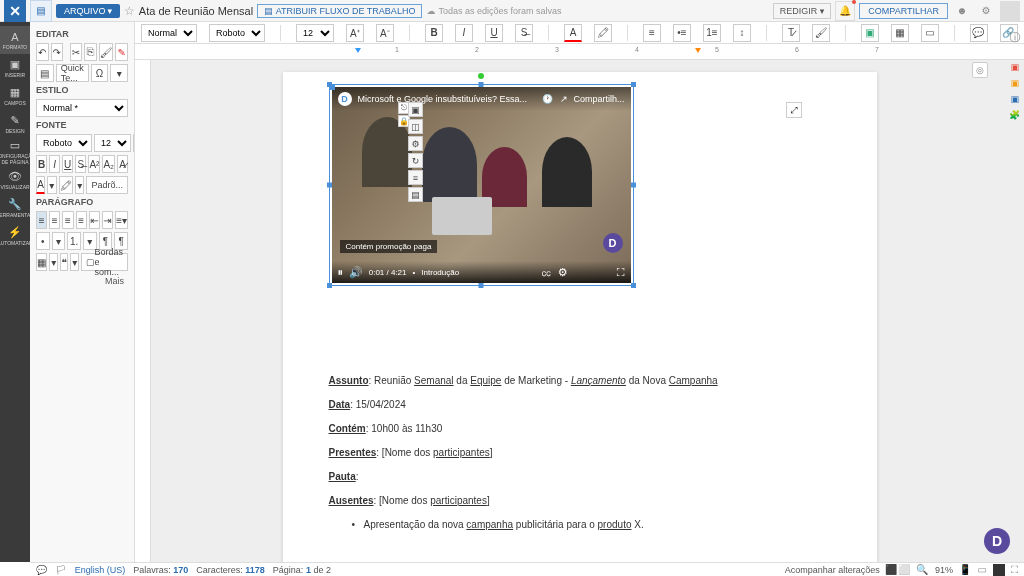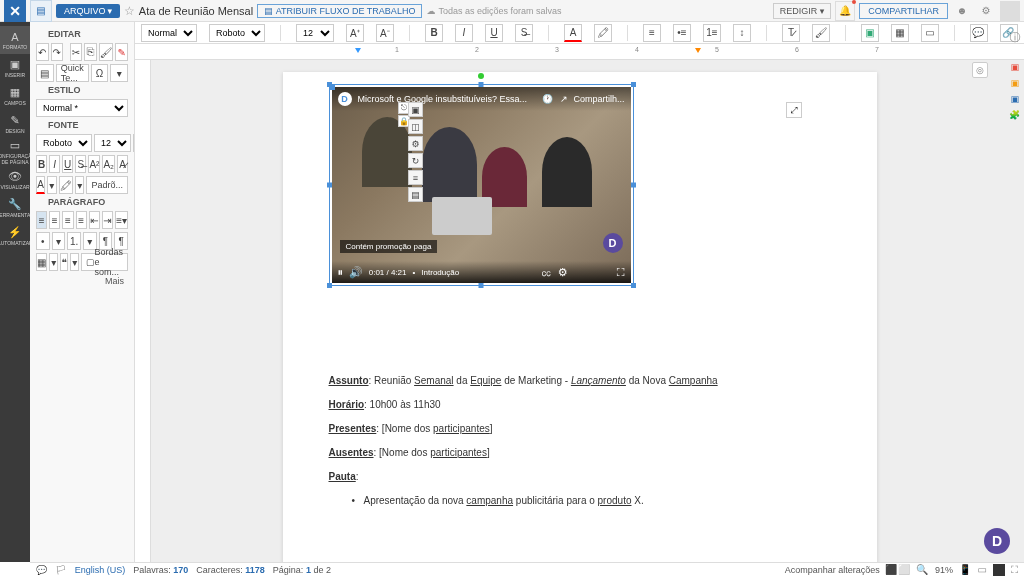--- a/index.html
+++ b/index.html
@@ -20,21 +20,21 @@
 .gear { width:20px; height:20px; display:flex; align-items:center; justify-content:center; color:#888; }
 .avatar { width:20px; height:20px; background:#ddd; }
 
 .main { display:flex; height:540px; }
 .leftbar { width:30px; background:#3a3a3a; display:flex; flex-direction:column; align-items:center; padding-top:4px; }
 .leftbar-item { width:30px; height:28px; display:flex; flex-direction:column; align-items:center; justify-content:center; color:#ccc; font-size:5px; text-align:center; cursor:pointer; }
 .leftbar-item.active { background:#555; }
 .leftbar-item .ico { font-size:11px; margin-bottom:1px; }
 
 .panel { width:132px; background:#f8f8f8; border-right:1px solid #ddd; padding:4px 6px; overflow:hidden; }
-.panel-hdr { font-size:9px; font-weight:bold; color:#555; margin:3px 12px 4px; }
+.panel-hdr { font-size:9px; font-weight:bold; color:#555; margin:3px 0 4px; }
 .panel-row { display:flex; gap:2px; margin-bottom:3px; align-items:center; }
 .tb { width:18px; height:18px; border:1px solid #ccc; background:#fff; display:flex; align-items:center; justify-content:center; font-size:10px; color:#444; cursor:pointer; }
 .tb-wide { width:auto; padding:0 4px; font-size:9px; flex:1; }
 .tb.active { background:#d6e4f0; }
 .sel { height:18px; border:1px solid #ccc; background:#fff; font-size:9px; padding:0 2px; flex:1; }
 .mais { font-size:9px; color:#555; text-align:right; padding:2px 4px; }
 
 .center { flex:1; display:flex; flex-direction:column; background:#eee; position:relative; }
 .toolbar2 { height:22px; background:#fff; border-bottom:1px solid #ddd; display:flex; align-items:center; padding:0 6px; gap:12px; font-size:10px; }
 .sep { width:1px; height:16px; background:#ddd; margin:0 3px; }
@@ -316,24 +316,25 @@
               <span class="ico">㏄</span>
               <span class="ico">⚙</span>
               <span class="yt">YouTube</span>
               <span class="ico">⛶</span>
             </div>
           </div>
         </div>
 
         <div class="doc-body">
           <p><span class="bu">Assunto</span><span>: Reunião </span><span class="u">Semanal</span><span> da </span><span class="u">Equipe</span><span> de Marketing - </span><span class="i u">Lançamento</span><span> da Nova </span><span class="u">Campanha</span></p>
-          <p><span class="bu">Horário</span><span>: 10h00 às 11h30</span></p>
+          <p><span class="bu">Data</span><span>: 15/04/2024</span></p>
+          <p><span class="bu">Contém</span><span>: 10h00 às 11h30</span></p>
           <p><span class="bu">Presentes</span><span>: [Nome dos </span><span class="u">participantes</span><span>]</span></p>
+          <p><span class="bu">Pauta</span><span>:</span></p>
           <p><span class="bu">Ausentes</span><span>: [Nome dos </span><span class="u">participantes</span><span>]</span></p>
-          <p><span class="bu">Pauta</span><span>:</span></p>
           <p class="bullet"><span>Apresentação da nova </span><span class="u">campanha</span><span> publicitária para o </span><span class="u">produto</span><span> X.</span></p>
         </div>
       </div>
     </div>
   </div>
 </div>
 
 <div class="floaters2">
   <div class="tb">⎋</div>
   <div class="tb">🔒</div>

